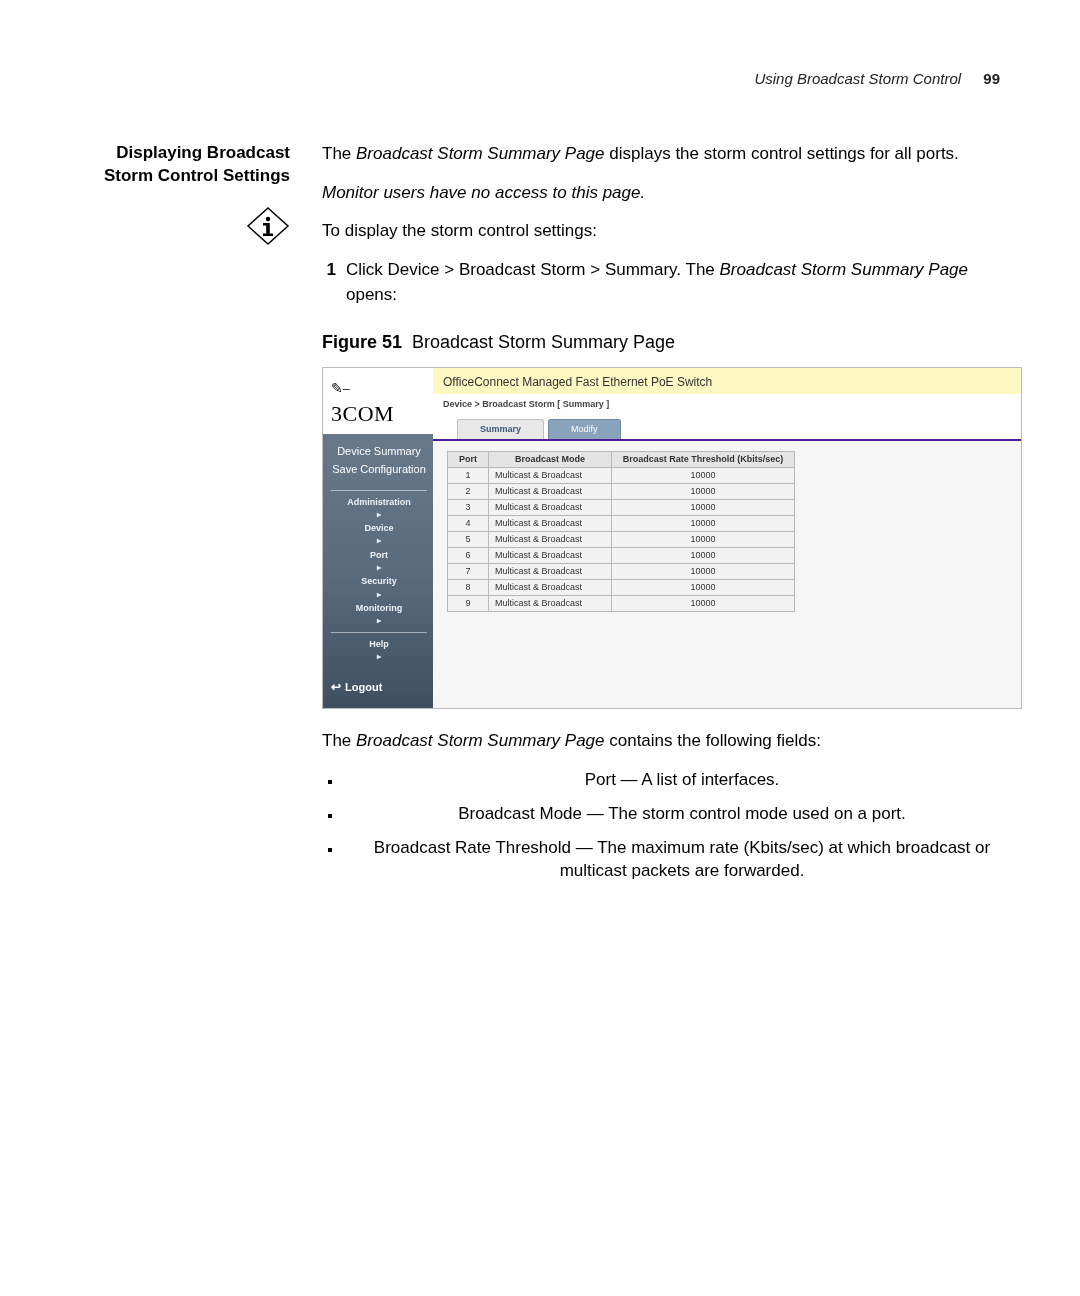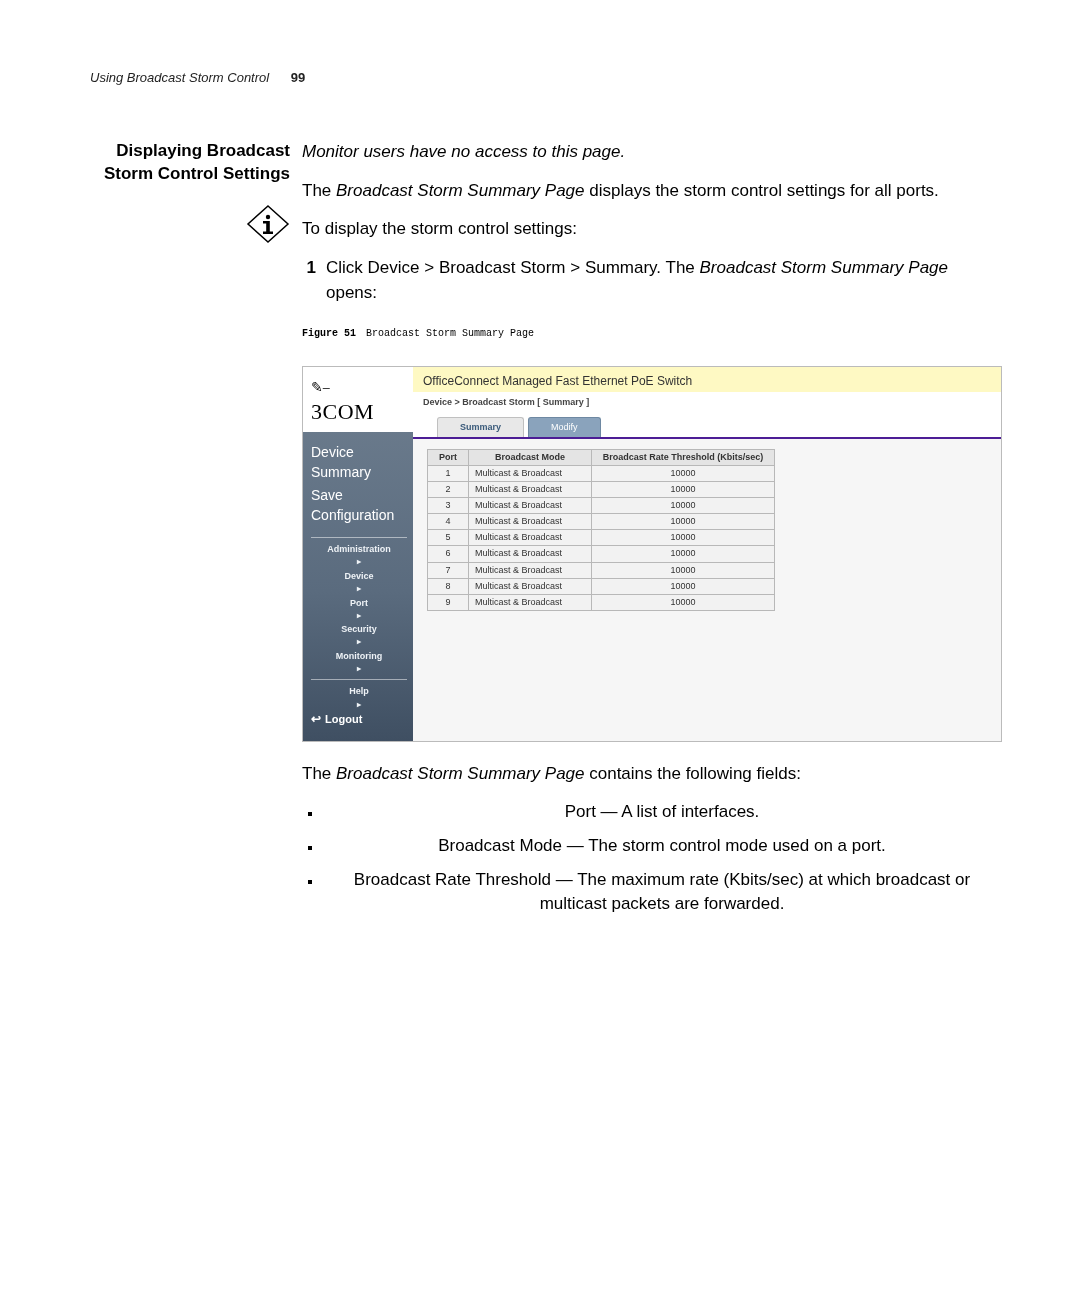--- a/index.html
+++ b/index.html
@@ -7,34 +7,34 @@
     font-family: "Helvetica Neue", Arial, sans-serif;
     background: #fff;
     color: #000;
     width: 1080px;
   }
   .page {
     padding: 70px 80px 80px 90px;
     box-sizing: border-box;
   }
   .running-head {
-    text-align: left;
-    font-size: 13px;
+    text-align: right;
+    font-size: 15px;
     color: #222;
     margin-bottom: 55px;
     font-style: italic;
   }
   .running-head .pnum {
     font-style: normal;
     font-weight: bold;
     padding-left: 18px;
   }
   .main {
     display: flex;
-    gap: 12px;
+    gap: 32px;
   }
   .left-col {
     width: 200px;
     flex: 0 0 200px;
     text-align: right;
   }
   .left-heading {
     font-weight: bold;
     font-size: 17px;
     line-height: 1.35;
@@ -51,21 +51,21 @@
   }
   .para { margin-bottom: 14px; }
   .italic { font-style: italic; }
   .bold { font-weight: normal; }
   .step {
     display: flex;
     gap: 10px;
     margin-bottom: 14px;
   }
   .step-num { font-weight: bold; min-width: 14px; text-align: right; }
-  .figcap { font-size: 10px; margin: 22px 0 24px 0; font-family: Liberation Mono, monospace; }
+  .figcap { font-size: 18px; margin: 22px 0 12px 0; }
   .figcap .figb { font-weight: bold; margin-right: 10px; }
   .screenshot {
     width: 700px;
     border: 1px solid #bbb;
     font-family: Arial, sans-serif;
     font-size: 10px;
     color: #333;
     box-sizing: border-box;
     margin-bottom: 20px;
   }
@@ -87,21 +87,21 @@
     margin: -10px -6px 8px -8px;
     padding: 10px 0 4px 8px;
     background: #fff;
   }
   .ss-logo .brand {
     font-family: Georgia, "Times New Roman", serif;
     font-size: 22px;
     letter-spacing: 0.5px;
   }
   .ss-logo .squiggle { font-size: 14px; display:inline-block; margin-bottom:-2px;}
-  .ss-nav-top a { display:block; color:#fff; text-decoration:none; margin:2px 0; font-size:14px;}
+  .ss-nav-top a { display:block; color:#fff; text-decoration:none; margin:2px 0; font-size:11px;text-align:center;}
   .ss-nav-top { margin-bottom: 6px; }
   .ss-hr { border-top:1px solid rgba(255,255,255,0.5); margin:4px 0; }
   .ss-nav li {
     list-style: none;
     display: flex;
     justify-content: space-between;
     align-items: center;
     font-size: 9px;
     padding: 1px 0;
     font-weight: bold;
@@ -218,25 +218,25 @@
           <circle cx="22" cy="13" r="2.2" fill="#000"></circle>
           <rect x="20.2" y="17" width="3.6" height="12" fill="#000"></rect>
           <rect x="17" y="27.5" width="10" height="2.5" fill="#000"></rect>
           <rect x="17" y="17" width="5" height="2.5" fill="#000"></rect>
         </svg>
       </span>
     </div>
 
     <div class="right-col">
 
-      <div class="para italic">Monitor users have no access to this page.</div>
-
       <div class="para">
         <span>The </span><span class="italic">Broadcast Storm Summary Page</span><span> displays the storm control settings for all ports.</span>
       </div>
+
+      <div class="para italic">Monitor users have no access to this page.</div>
 
       <div class="para">To display the storm control settings:</div>
 
       <div class="step">
         <div class="step-num">1</div>
         <div>
           <span>Click </span><span class="bold">Device &gt; Broadcast Storm &gt; Summary</span><span>. The </span><span class="italic">Broadcast Storm Summary Page</span><span> opens:</span>
         </div>
       </div>
 

